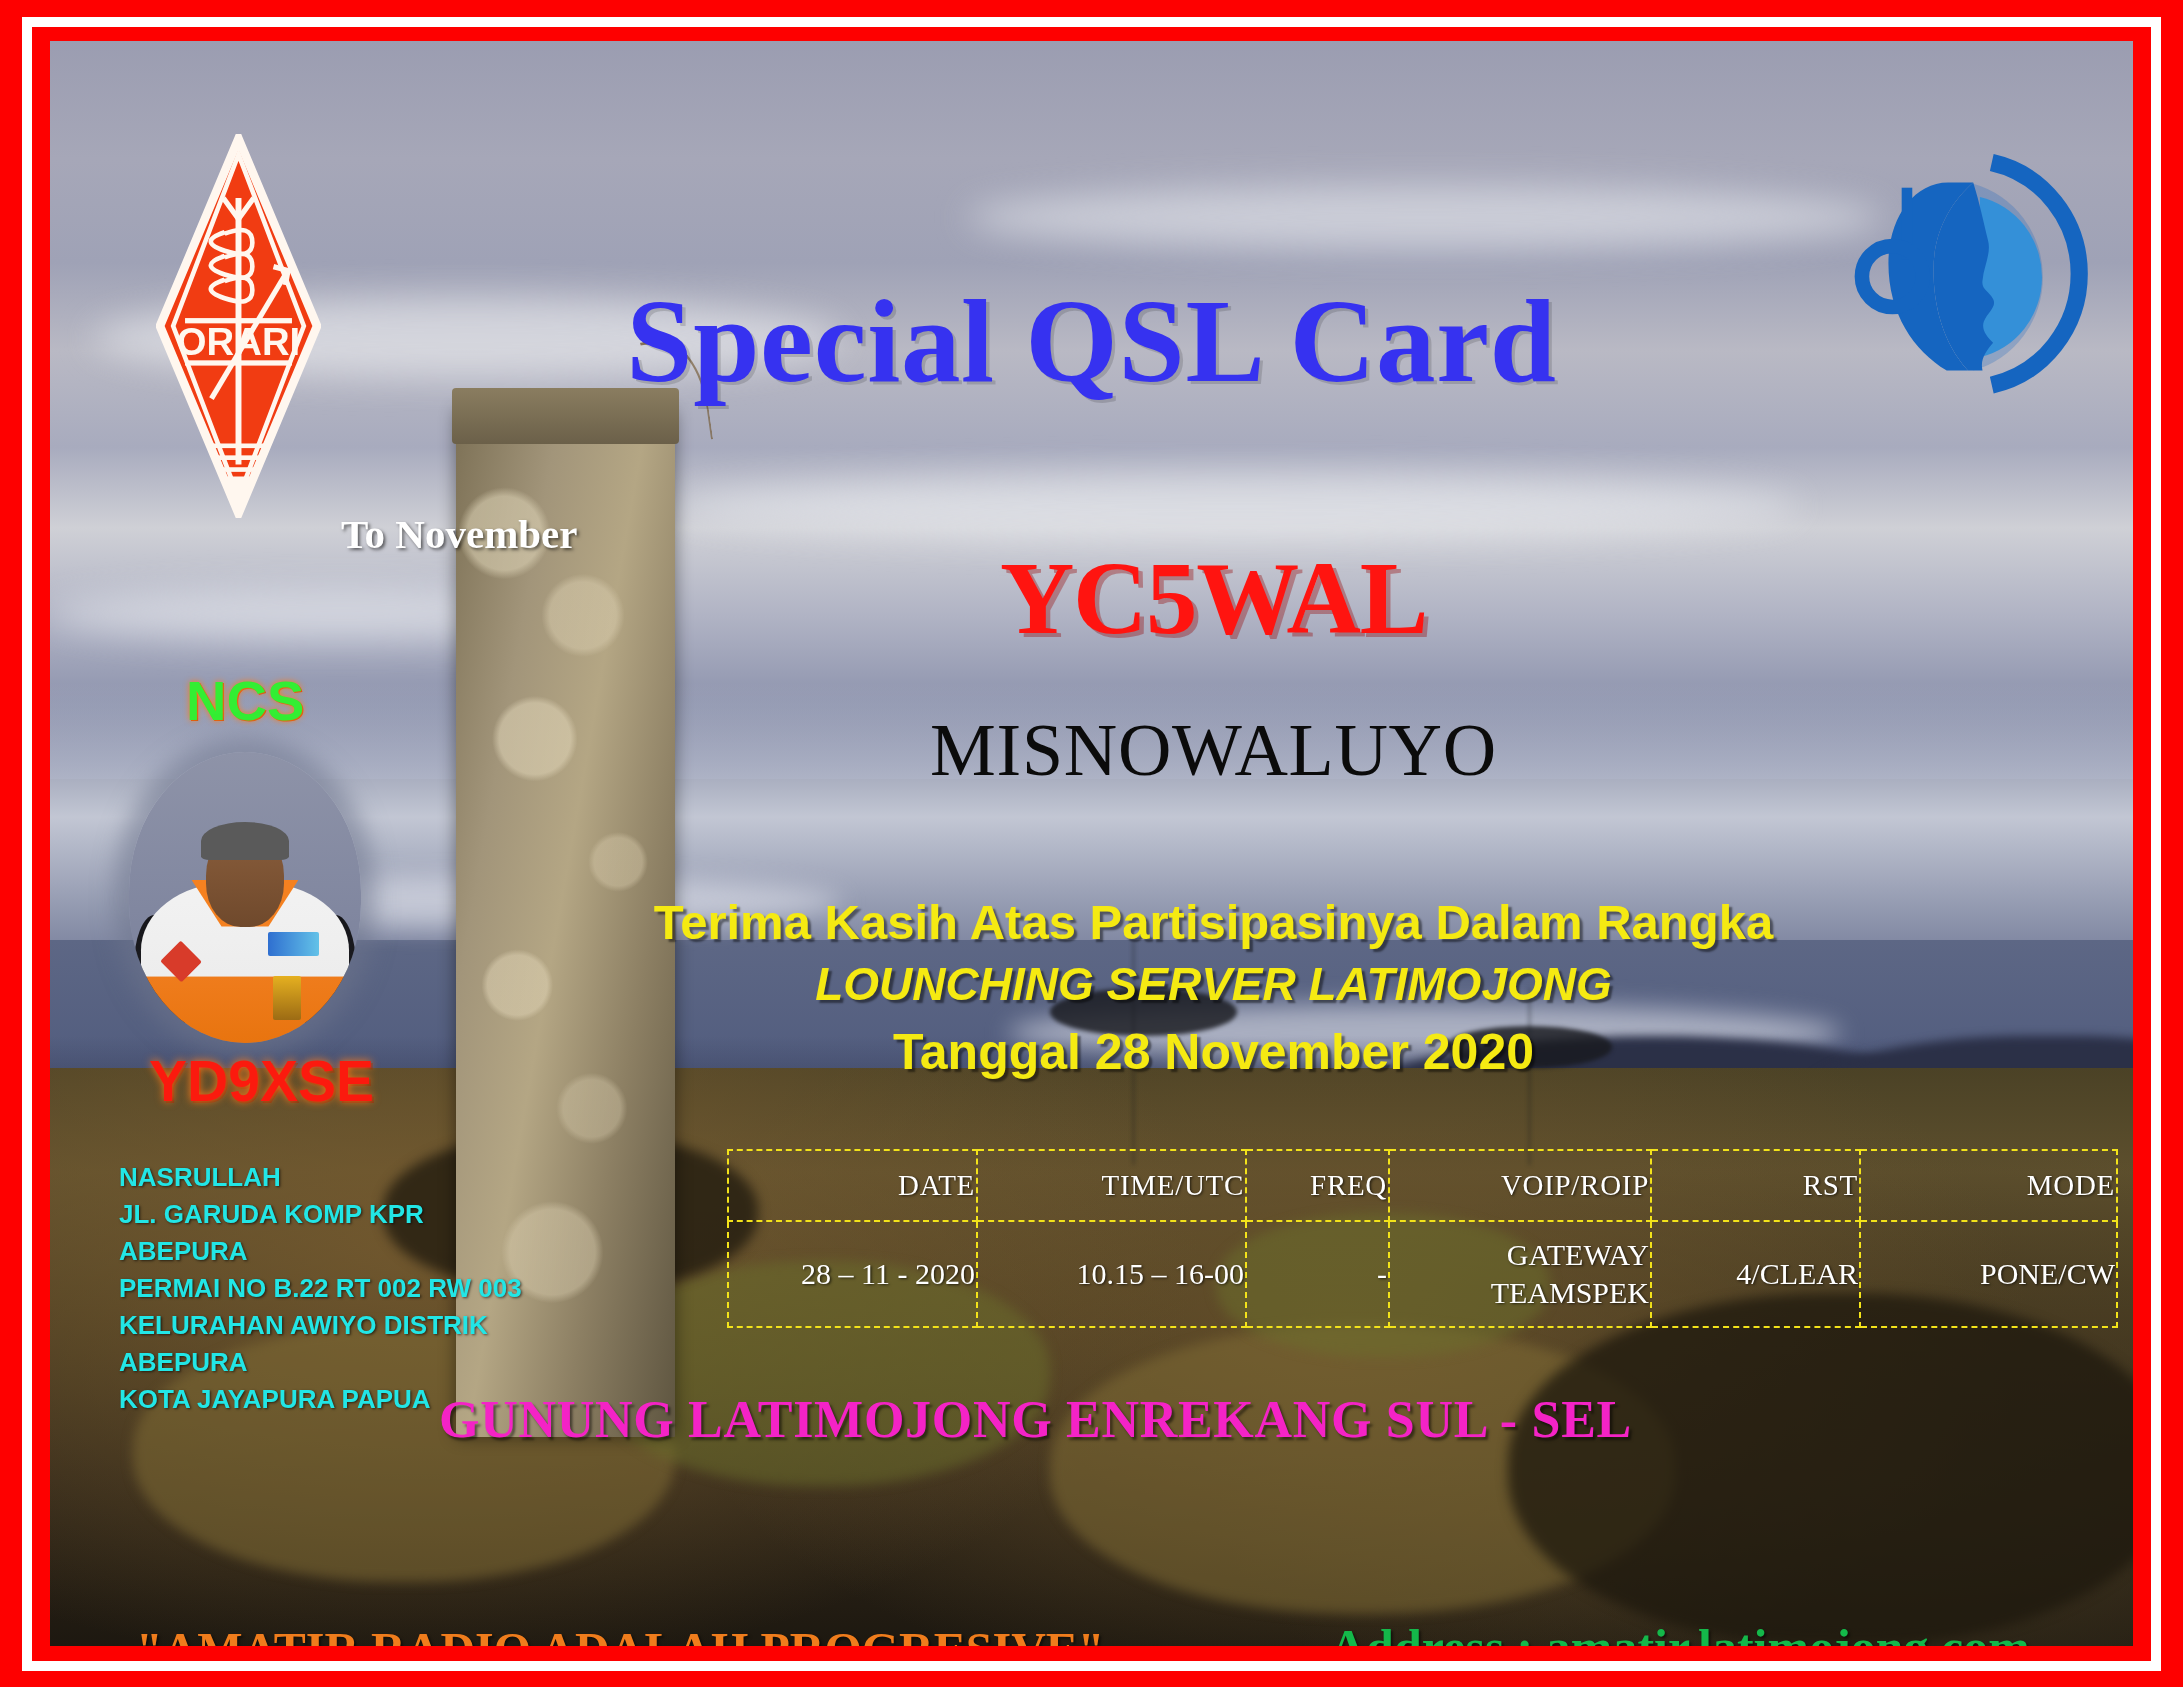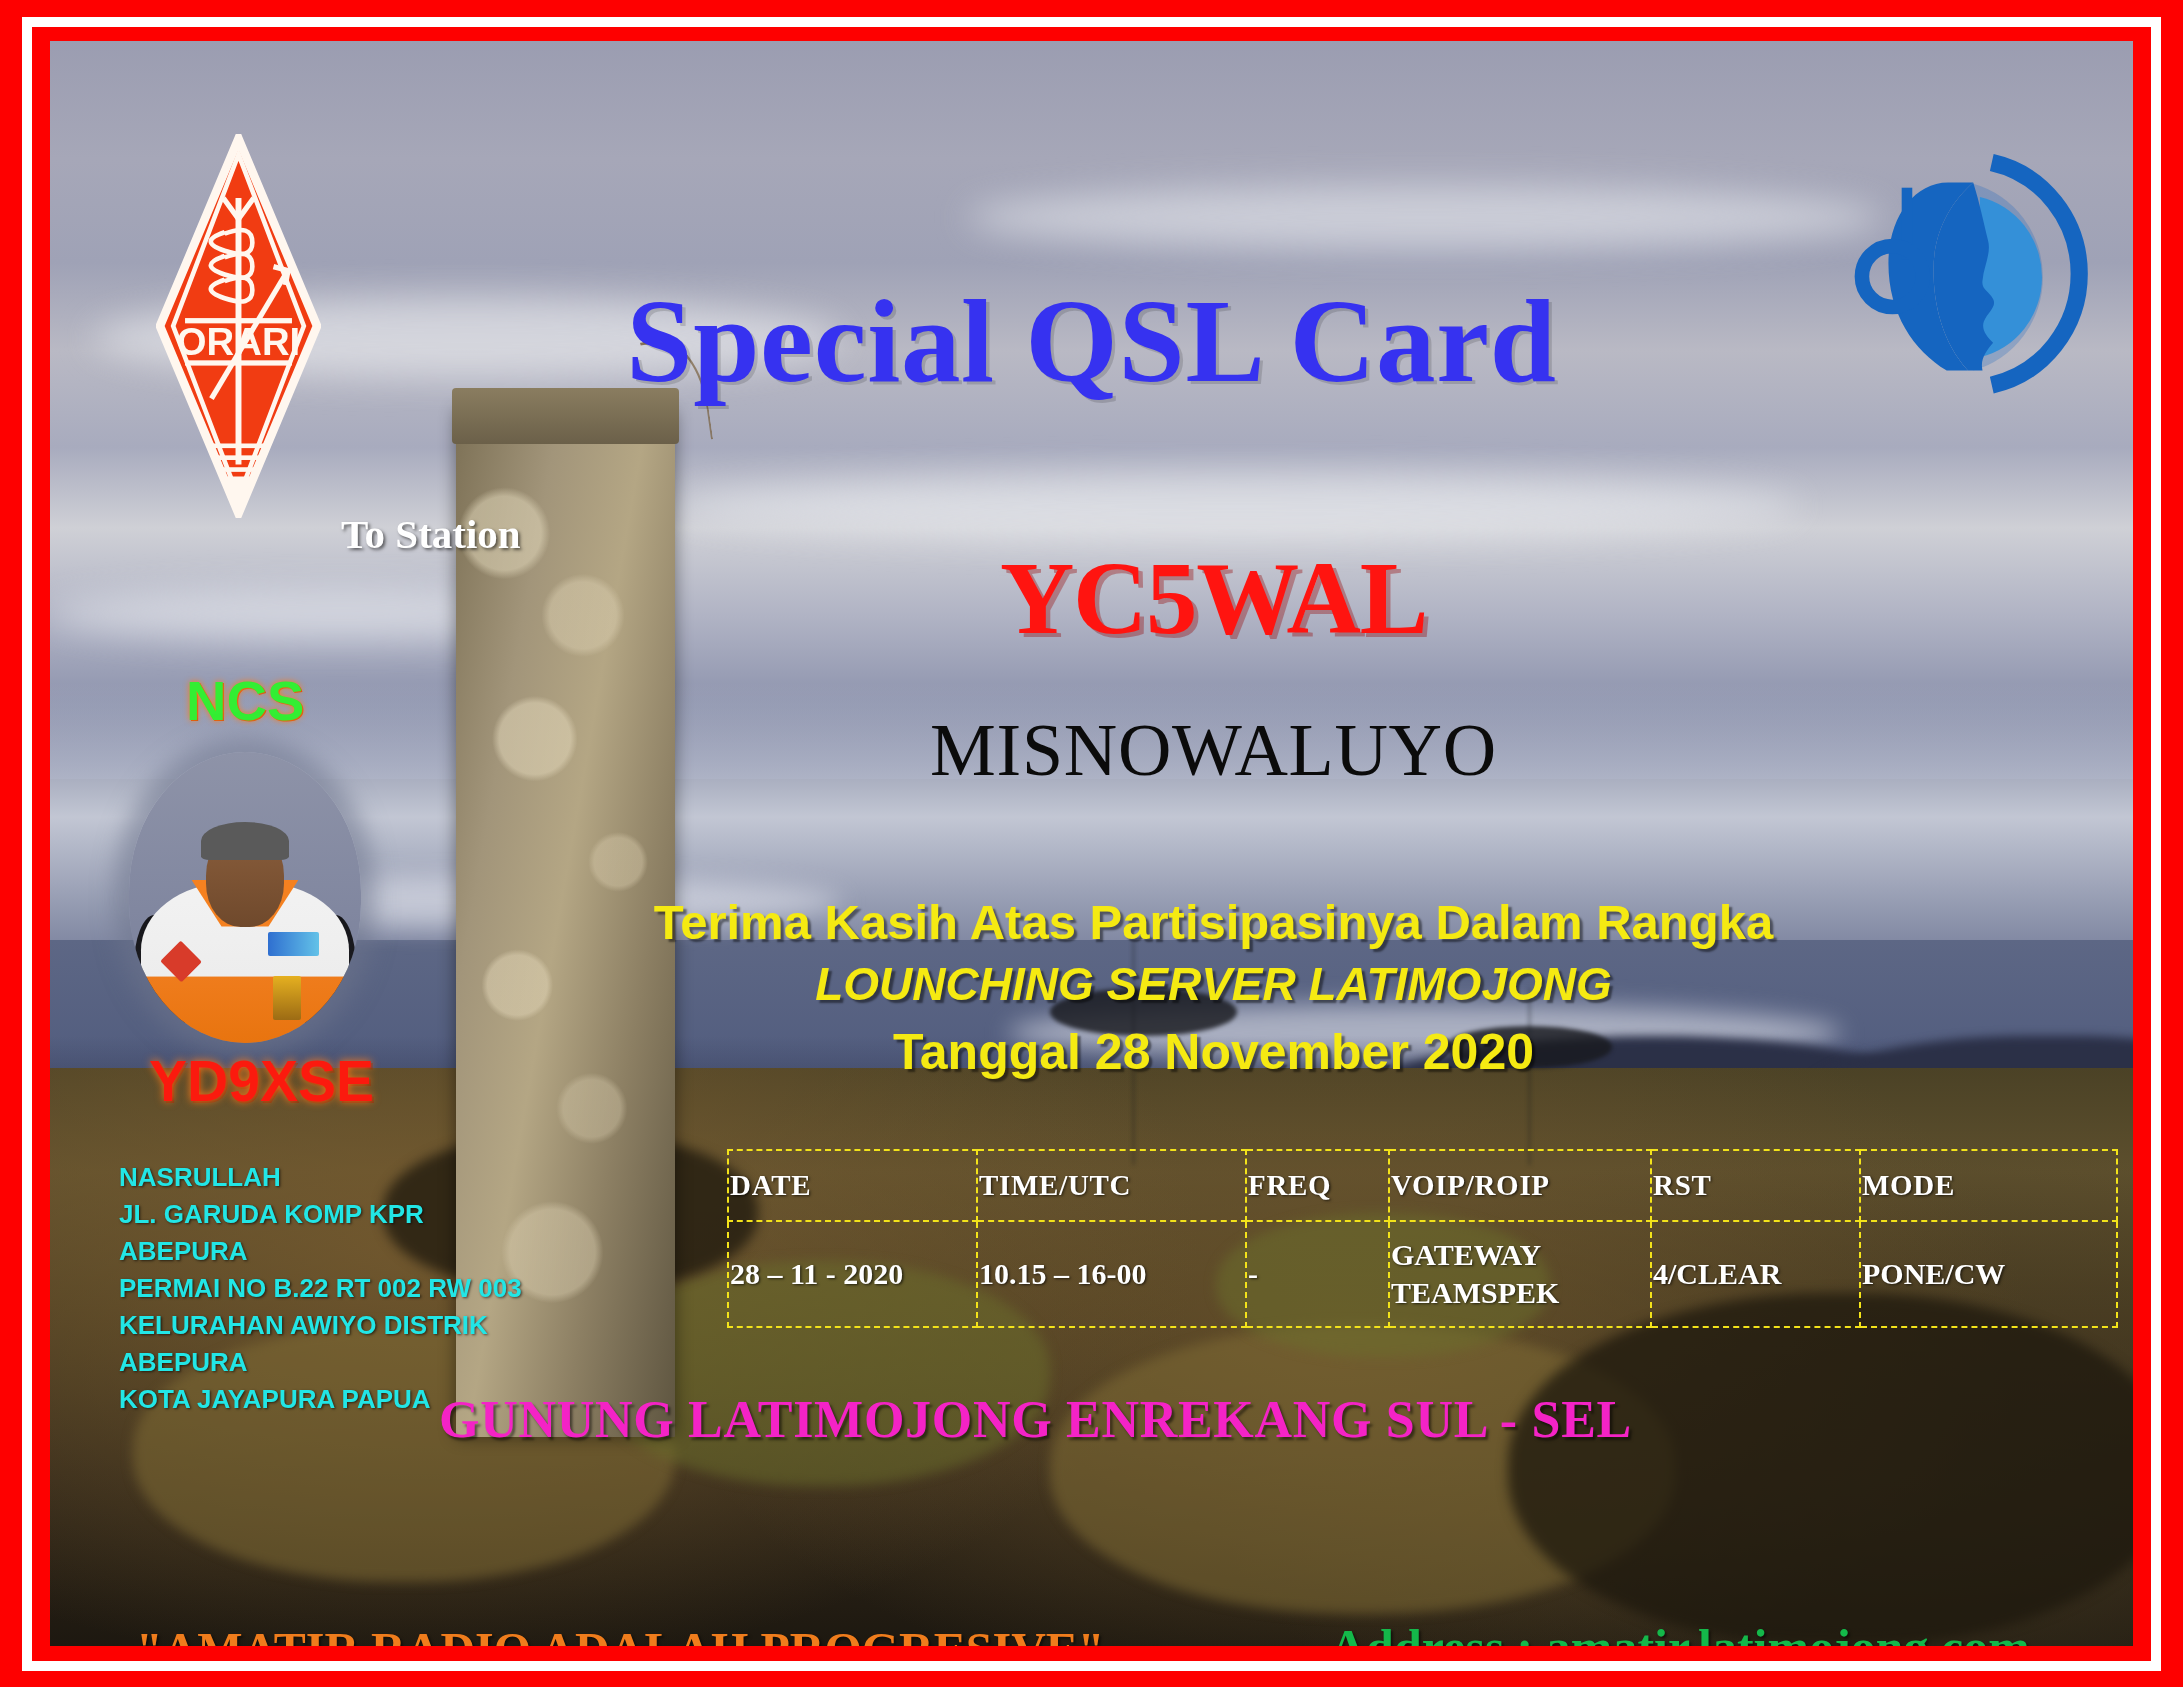--- a/index.html
+++ b/index.html
@@ -123,22 +123,22 @@
   #addr div{white-space:nowrap;}
 
   
   #orari{position:absolute;left:106px;top:93px;width:165px;height:384px;}
   
   #hp-logo{position:absolute;left:1800px;top:99px;width:265px;height:265px;}
 
   
   #logtable{position:absolute;left:677px;top:1108px;width:1364px;height:169px;
             border-collapse:collapse;table-layout:fixed;}
-  #logtable td{border:2px dashed #f3e31a;color:#ffffff;text-align:left;
-               font-family:"Liberation Serif",serif;font-weight:700;
+  #logtable td{border:2px dashed #f3e31a;color:#ffffff;text-align:right;
+               font-family:"Liberation Serif",serif;font-weight:400;
                text-shadow:1.3px 1.3px 2.6px rgba(0,0,0,.65);}
   #logtable tr.head td{font-size:29px;height:67px;letter-spacing:0.7px;}
   #logtable tr.body td{font-size:30px;height:102px;line-height:38px;}
   .c1{width:245px}.c2{width:265px}.c3{width:139px}
   .c4{width:258px}.c5{width:205px}.c6{width:253px}
 
   
   #gunung{left:0;right:0;top:1353px;text-align:center;color:#f423c6;
           font:900 52px/1 "Liberation Serif",serif;letter-spacing:0.7px;
           transform:translateX(-56px);text-shadow:2.6px 2.6px 2.6px rgba(0,0,0,.5);}
@@ -234,21 +234,21 @@
       <div class="p-collar"></div>
       <div class="p-head"></div>
       <div class="p-hair"></div>
       <div class="p-badgeA"></div>
       <div class="p-badgeB"></div>
       <div class="p-id"></div>
     </div>
     <div id="ycall" class="abs">YD9XSE</div>
 
     <div id="qsl-card" class="abs">Special QSL Card</div>
-    <div id="to-station" class="abs">To Station</div>
+    <div id="to-station" class="abs">To November</div>
     <div id="callsign" class="abs">YC5WAL</div>
     <div id="opname" class="abs">MISNOWALUYO</div>
 
     <div id="thanks" class="abs yel">Terima Kasih Atas Partisipasinya Dalam Rangka</div>
     <div id="launch" class="abs yel">LOUNCHING SERVER LATIMOJONG</div>
     <div id="tanggal" class="abs yel">Tanggal  28  November  2020</div>
 
     <div id="addr" class="abs">
       <div>NASRULLAH</div>
       <div>JL. GARUDA KOMP KPR</div>

